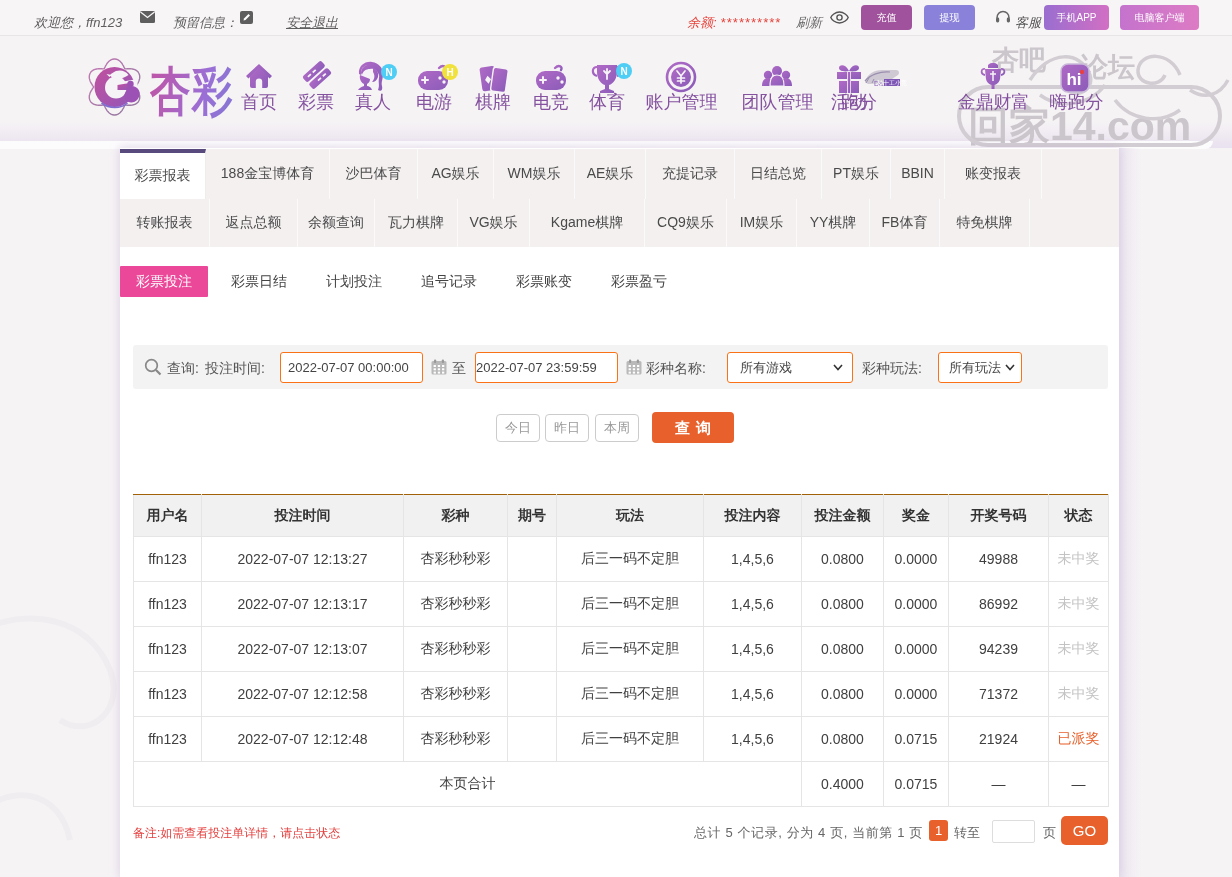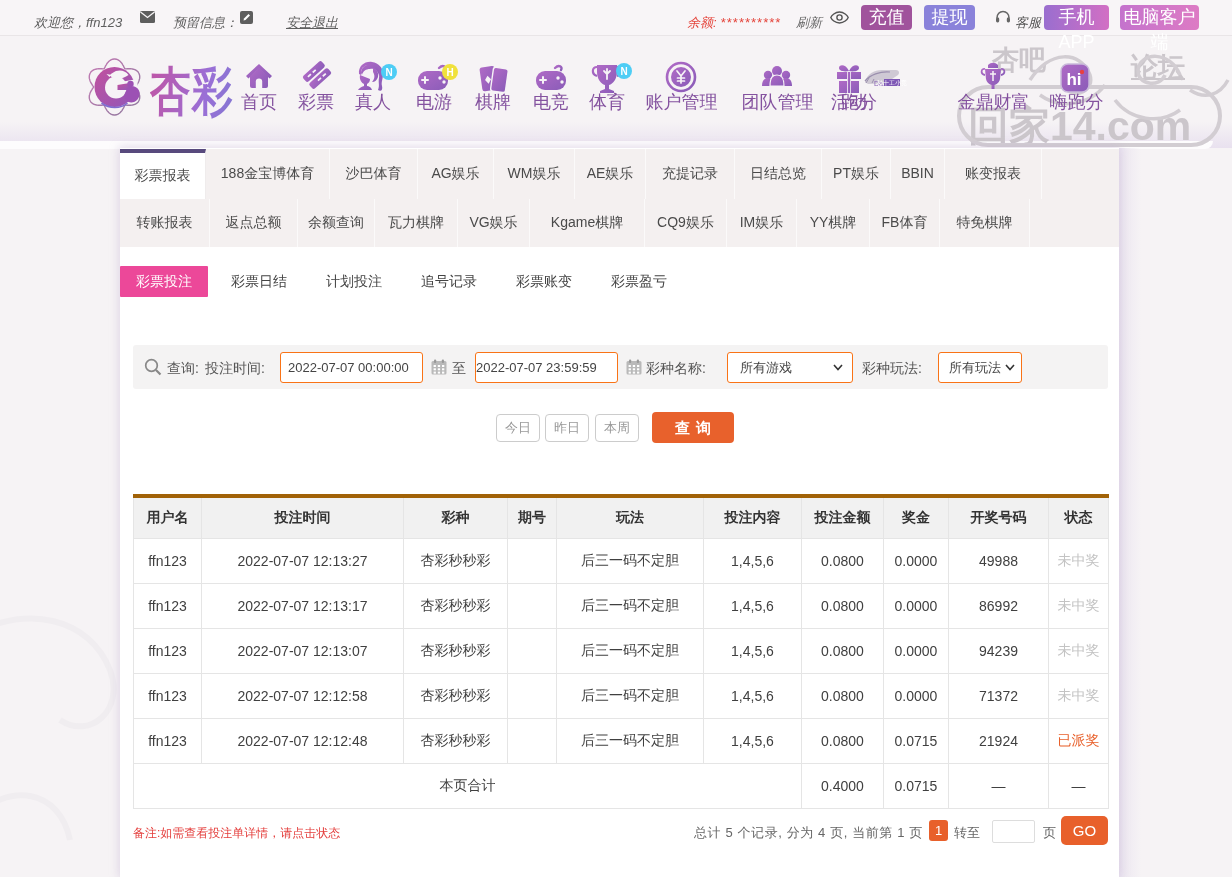--- a/index.html
+++ b/index.html
@@ -3,21 +3,21 @@
 <meta charset="utf-8">
 <style>
 *{margin:0;padding:0;box-sizing:border-box;}
 html,body{width:1232px;height:877px;overflow:hidden;}
 body{font-family:"Liberation Sans",sans-serif;background:#f6f3f5;position:relative;}
 #page{position:absolute;left:0;top:0;width:1232px;height:877px;}
 .abs{position:absolute;}
 
 #topbar{left:0;top:0;width:1232px;height:36px;background:#f8f5f7;border-bottom:1px solid #e9e5e7;font-size:13px;color:#5e5e5e;}
 #topbar .t{top:14px;font-style:italic;}
-.btn{border-radius:4px;color:#fff;font-size:18px;text-align:center;line-height:25px;height:25px;top:5px;}
+.btn{border-radius:4px;color:#fff;font-size:10px;text-align:center;line-height:25px;height:25px;top:5px;}
 
 #hdr{left:0;top:37px;width:1232px;height:111px;}
 #hdrgrad{left:0;top:85px;width:1232px;height:26px;background:linear-gradient(to bottom,rgba(233,225,241,0),#e9e1ef);}
 #hdrwhite{left:0;top:104px;width:1213px;height:8px;background:#fdfcfd;border-radius:0 0 14px 0;}
 .navlab{font-size:18px;color:#84529f;top:90px;text-align:center;}
 
 .wm{color:#cbc6cb;font-weight:bold;}
 
 #wrap{left:120px;top:148px;width:999px;height:729px;background:#fff;box-shadow:0 0 9px 1px rgba(186,166,204,.4);}
 #rightstrip{left:1119px;top:148px;width:22px;height:729px;background:linear-gradient(to right,#ebe5f0,rgba(246,243,245,0));}
@@ -31,21 +31,21 @@
 .stab.act{background:#ec4899;color:#fff;border-radius:1px;}
 
 #searchbar{left:133px;top:345px;width:975px;height:44px;background:#f4f3f3;border-radius:3px;}
 .sb-lab{font-size:14px;color:#555;top:360px;}
 .inp{background:#fff;border:1px solid #f97316;border-radius:3px;height:31px;top:352px;font-size:13px;color:#444;line-height:29px;}
 
 .qbtn{border:1px solid #ccc;border-radius:4px;background:#fff;color:#999;font-size:13px;width:44px;height:28px;line-height:26px;text-align:center;top:414px;}
 
 table{border-collapse:collapse;table-layout:fixed;width:975px;}
 th,td{border:1px solid #e5e5e5;font-size:14px;color:#333;text-align:center;overflow:hidden;white-space:nowrap;}
-th{background:#f1f1f1;height:42px;font-weight:bold;border-top:4px solid #a16207;}
+th{background:#f1f1f1;height:42px;font-weight:bold;border-top:1px solid #a16207;}
 td{height:45px;color:#404040;}
 .gray{color:#c3c3c3;}
 .orng{color:#e8612c;}
 
 #note{left:133px;top:825px;font-size:12px;color:#e43e3c;}
 #pgtext{top:824px;font-size:13px;color:#666;letter-spacing:0.6px;}
 .obox{background:#e8602b;color:#fff;}
 </style>
 </head>
 <body>
@@ -80,21 +80,21 @@
     <span class="abs btn" style="left:1044px;width:65px;background:linear-gradient(to right,#9a6ecf,#d26fc4);">手机APP</span>
     <span class="abs btn" style="left:1120px;width:79px;background:linear-gradient(to right,#c473cd,#dd7bc4);">电脑客户端</span>
   </div>
 
   <div class="abs" id="hdr">
     <div class="abs" id="hdrgrad"></div>
     <div class="abs" id="hdrwhite"></div>
   </div>
 
   <span class="abs wm" style="left:992px;top:42px;font-size:27px;">杏吧</span>
-  <span class="abs wm" style="left:1131px;top:49px;font-size:27px;text-decoration:underline;">论坛</span>
+  <span class="abs wm" style="left:1081px;top:49px;font-size:27px;">论坛</span>
   <span class="abs wm" style="left:968px;top:99px;font-size:41px;">回家14.com</span>
   <svg class="abs" style="left:955px;top:84px;" width="270" height="64" viewBox="0 0 270 64">
       <rect x="4" y="3" width="261" height="58" rx="29" fill="none" stroke="#d2cdd2" stroke-width="4"></rect>
     </svg>
   <svg class="abs" style="left:1020px;top:40px;" width="212" height="110" viewBox="0 0 212 110" fill="none" stroke="#d2cdd2" stroke-width="3.5">
     <path d="M10 40 C 30 10, 60 10, 70 35 C 75 50, 55 60, 45 48 C 38 38, 52 28, 60 36"></path>
     <path d="M20 55 C 40 70, 70 65, 85 45"></path>
     <path d="M160 35 C 150 10, 120 12, 118 30 C 117 45, 140 48, 145 35"></path>
     <path d="M170 50 C 185 60, 200 55, 208 40"></path>
     <path d="M95 60 C 110 80, 140 85, 160 70"></path>

